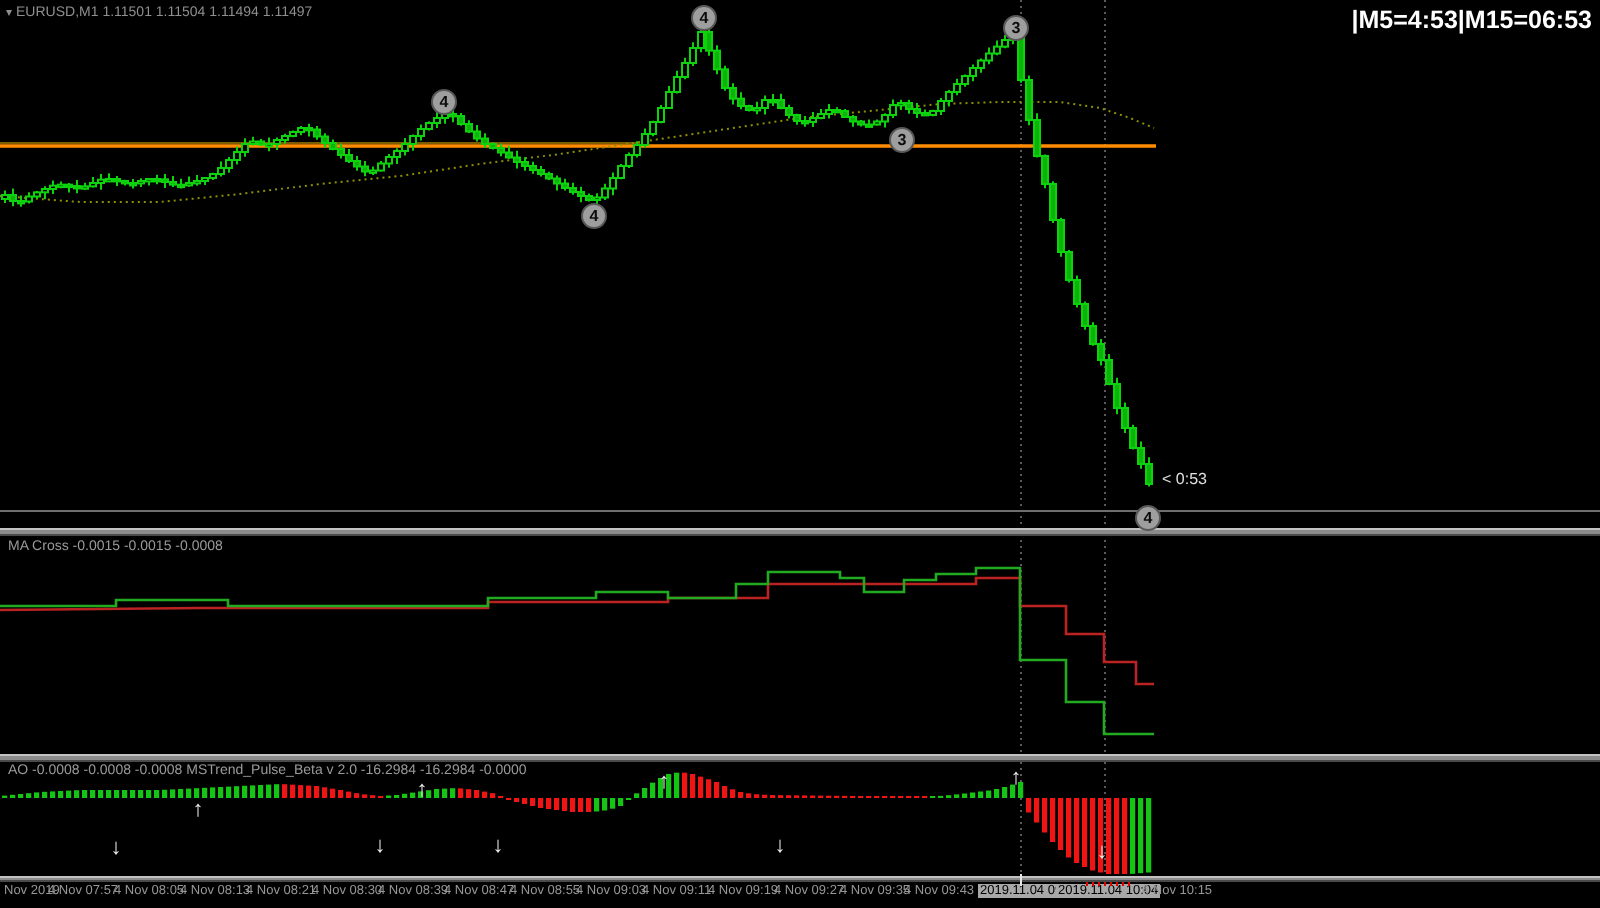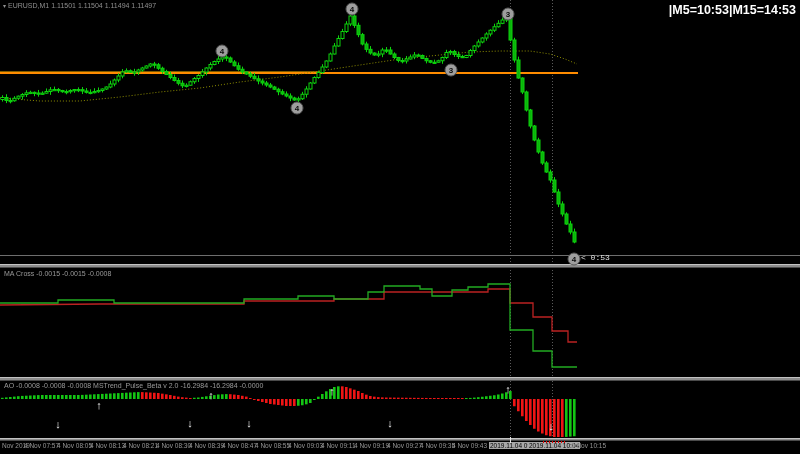--- a/index.html
+++ b/index.html
@@ -6,21 +6,21 @@
   .screen{position:relative;width:800px;height:454px;background:#000;overflow:hidden;
           font-family:"Liberation Sans",sans-serif;}
   svg.chart{position:absolute;left:0;top:0;z-index:1;}
   .overlay{position:absolute;z-index:3;white-space:nowrap;}
   .symbol-line{left:3px;top:2px;font-size:7px;color:#8f8f8f;letter-spacing:0;}
   .symbol-line .dd{font-size:6px;margin-right:2px;color:#8f8f8f;}
   .timer{right:4px;top:3px;font-size:12.5px;font-weight:700;color:#fff;}
   .ind-label{left:4px;font-size:7px;color:#9a9a9a;}
   .ma-label{top:270px;}
   .ao-label{top:382px;}
-  .countdown{left:581px;top:253px;font-size:8px;color:#e0e0e0;font-family:Liberation Mono, monospace;}
+  .countdown{left:581px;top:235px;font-size:8px;color:#e0e0e0;}
   .divider{position:absolute;left:0;width:800px;background:#8c8c8c;
            border-top:1px solid #c2c2c2;border-bottom:1px solid #4a4a4a;z-index:2;}
   .badge{position:absolute;width:11px;height:11px;border-radius:50%;background:#9e9e9e;
          border:1px solid #585858;color:#0c0c0c;font-size:8px;font-weight:700;
          text-align:center;line-height:11px;z-index:4;transform:translate(-50%,-50%);}
   .arrow{position:absolute;color:#ededed;font-size:11px;z-index:4;transform:translate(-50%,-50%);}
   .time-axis{position:absolute;left:0;top:441px;width:800px;height:13px;z-index:3;}
   .tlabel{position:absolute;top:1px;font-size:6.5px;color:#969696;white-space:nowrap;}
   .tlabel.hl{background:#a8a8a8;color:#000;padding:0 1px;}
   .vtick{position:absolute;left:510px;top:437px;width:1px;height:6px;background:#e6e6e6;z-index:5;}
@@ -471,21 +471,21 @@
       <rect x="561" y="399" width="2.6" height="38" fill="#ef1515"></rect>
       <rect x="565" y="399" width="2.6" height="37.916666666666664" fill="#14c514"></rect>
       <rect x="569" y="399" width="2.6" height="37.583333333333336" fill="#14c514"></rect>
       <rect x="573" y="399" width="2.6" height="37.25" fill="#14c514"></rect>
     </svg>
 
   <div class="overlay symbol-line">
     <span class="dd">▾</span><span>EURUSD,M1 1.11501 1.11504 1.11494 1.11497</span>
   </div>
 
-  <div class="overlay timer" style="position:absolute;">|M5=10:53|M15=14:53</div>
+  <div class="overlay timer" style="position:absolute;">|M5=4:53|M15=06:53</div>
 
   <div class="overlay ind-label ma-label">MA Cross -0.0015 -0.0015 -0.0008</div>
 
   <div class="overlay ind-label ao-label">AO -0.0008 -0.0008 -0.0008   MSTrend_Pulse_Beta v 2.0 -16.2984 -16.2984 -0.0000</div>
 
   <div class="overlay countdown">&lt; 0:53</div>
 
   <div id="badges">
       <div class="badge" style="left: 222px; top: 51px;">4</div>
       <div class="badge" style="left: 297px; top: 108px;">4</div>

